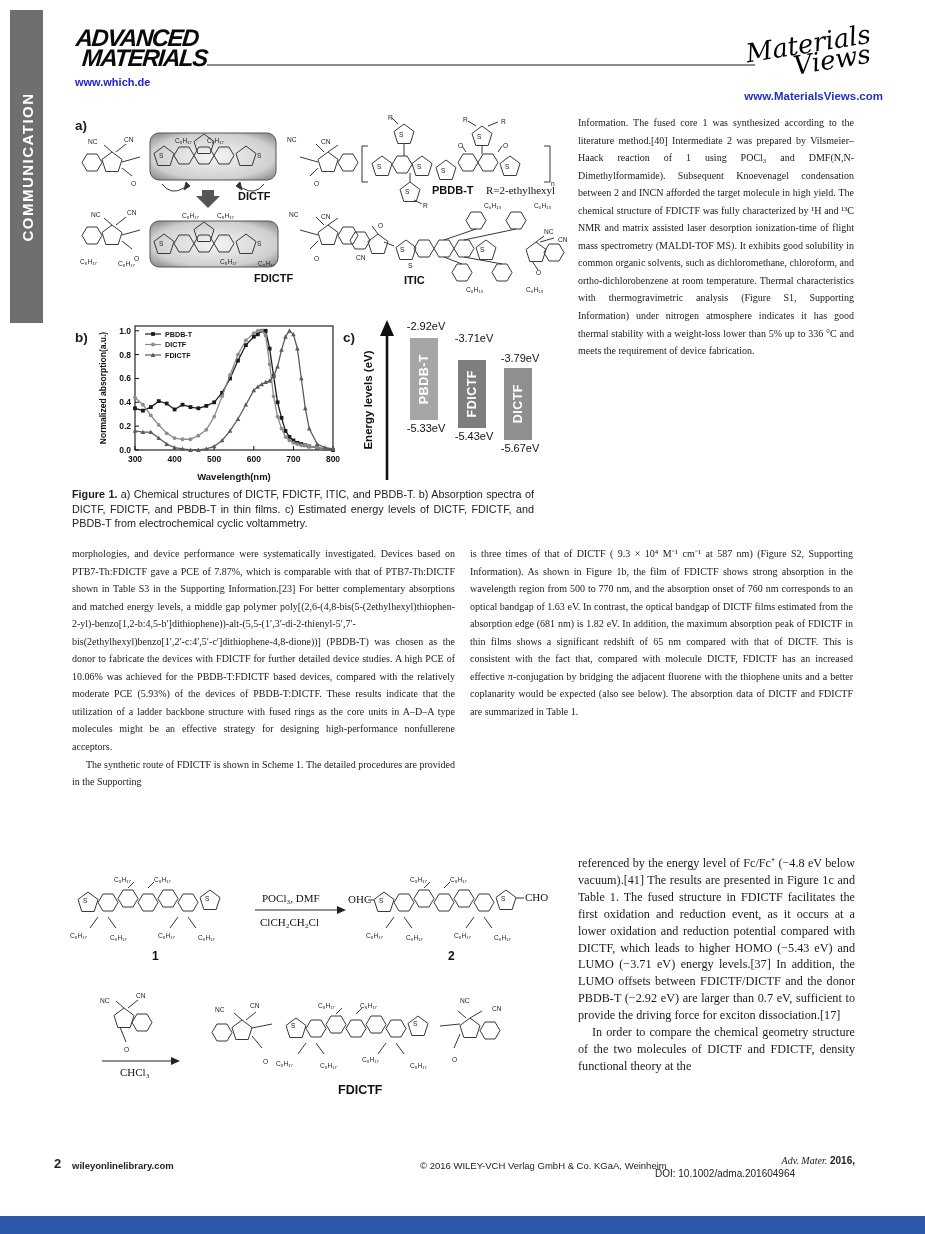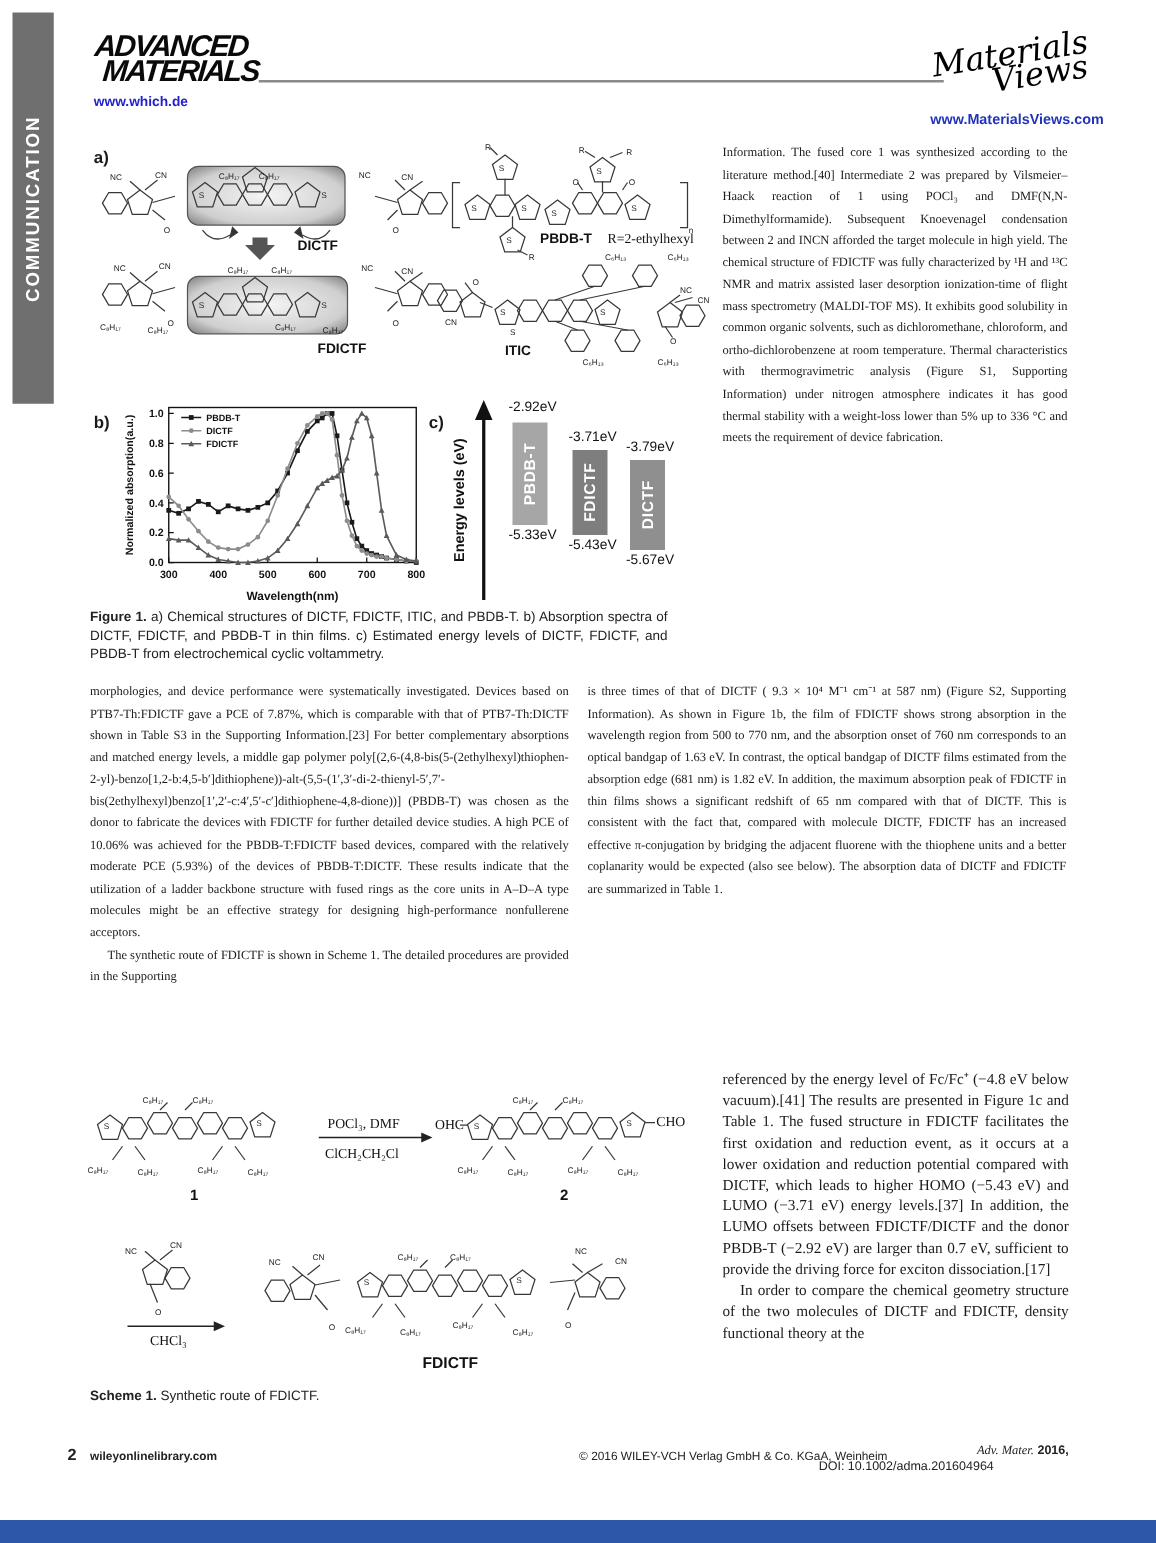--- a/index.html
+++ b/index.html
@@ -44,21 +44,21 @@
   .ebar{position:absolute;display:flex;align-items:center;justify-content:center}
   .ebar span{writing-mode:vertical-rl;transform:rotate(180deg);color:#fff;font-weight:bold;
     font-size:12.5px;font-family:"Liberation Sans",sans-serif;letter-spacing:.5px}
   .elev{position:absolute;width:48px;text-align:center;font-family:"Liberation Sans",sans-serif;
     font-weight:normal;font-size:11px;color:#111}
 
   
   .foot{font-family:"Liberation Sans",sans-serif;color:#222}
   .pageno{left:54px;top:1156px;font-weight:bold;font-size:13px}
   .site{left:72px;top:1160px;font-weight:bold;font-size:9.5px}
-  .copyright{left:420px;top:1160px;width:290px;text-align:right;font-size:9.5px}
+  .copyright{left:420px;top:1160px;width:290px;text-align:left;font-size:9.5px}
   .citation{right:70px;top:1155px;width:220px;text-align:right;font-size:10px}
   .citation .it{font-style:italic;font-family:"Liberation Serif",serif}
   .citation .bd{font-weight:bold}
   .doi{right:70px;top:1168px;width:260px;text-align:center;font-size:10px}
   .bottom-bar{left:0;top:1216px;width:925px;height:18px;background:#2d57a8}
 </style>
 </head>
 <body>
 
 <div class="page">
@@ -394,21 +394,21 @@
     <svg class="abs" style="left:24px;top:0" width="26" height="170" viewBox="0 0 26 170">
       <line x1="13" y1="164" x2="13" y2="16" stroke="#111" stroke-width="2.6"></line>
       <polygon points="13,4 6,20 20,20" fill="#111"></polygon>
     </svg>
     <div class="ediag-axis">Energy levels (eV)</div>
     <div class="elev" style="left:52px;top:4px">-2.92eV</div>
     <div class="ebar" style="left:60px;top:22px;width:28px;height:82px;background:#a6a6a6">
       <span>PBDB-T</span>
       </div>
     <div class="elev" style="left:52px;top:106px">-5.33eV</div>
-    <div class="elev" style="left:100px;top:28px">-3.71eV</div>
+    <div class="elev" style="left:100px;top:16px">-3.71eV</div>
     <div class="ebar" style="left:108px;top:44px;width:28px;height:68px;background:#7e7e7e">
       <span>FDICTF</span>
       </div>
     <div class="elev" style="left:100px;top:114px">-5.43eV</div>
     <div class="elev" style="left:146px;top:36px">-3.79eV</div>
     <div class="ebar" style="left:154px;top:52px;width:28px;height:72px;background:#8f8f8f">
       <span>DICTF</span>
       </div>
     <div class="elev" style="left:146px;top:126px">-5.67eV</div>
   </div>
@@ -552,23 +552,20 @@
     <text class="mt" x="214" y="194">C₈H₁₇</text>
     <text class="mt" x="258" y="196">C₈H₁₇</text>
     <text class="mt" x="300" y="190">C₈H₁₇</text>
     <text class="mt" x="348" y="196">C₈H₁₇</text>
     <text class="mt" x="398" y="131">NC</text>
     <text class="mt" x="430" y="139">CN</text>
     <text class="mt" x="390" y="190">O</text>
     <text class="mtb" x="276" y="222" style="font-size:12.5px">FDICTF</text>
   </svg>
 
-  <div class="abs caption" style="left:72px;top:1110px;width:462px">
-    <b>Scheme 1.</b><span> Synthetic route of FDICTF.</span>
-  </div>
 
   <div class="abs foot pageno">2</div>
   <div class="abs foot site">wileyonlinelibrary.com</div>
   <div class="abs foot copyright">© 2016 WILEY-VCH Verlag GmbH &amp; Co. KGaA, Weinheim</div>
   <div class="abs foot citation">
     <span class="it">Adv. Mater.</span>
     <span class="bd">2016,</span>
   </div>
   <div class="abs foot doi">DOI: 10.1002/adma.201604964</div>
   <div class="abs bottom-bar"></div>

